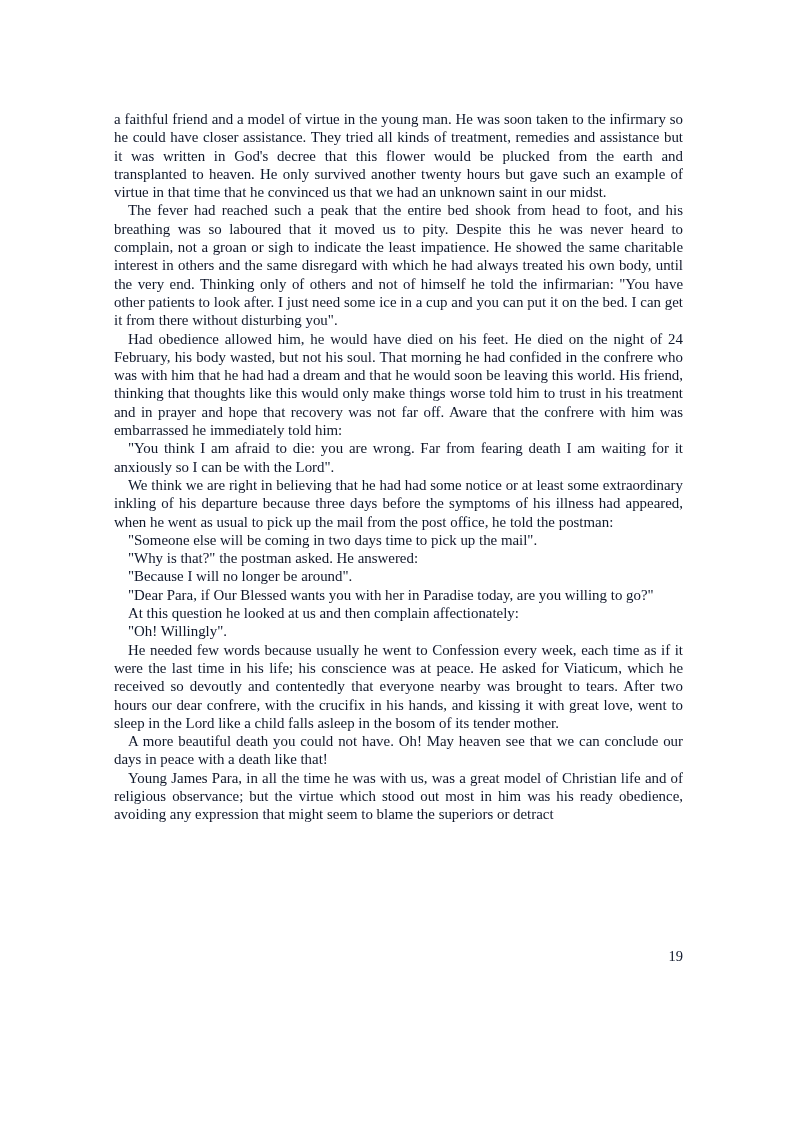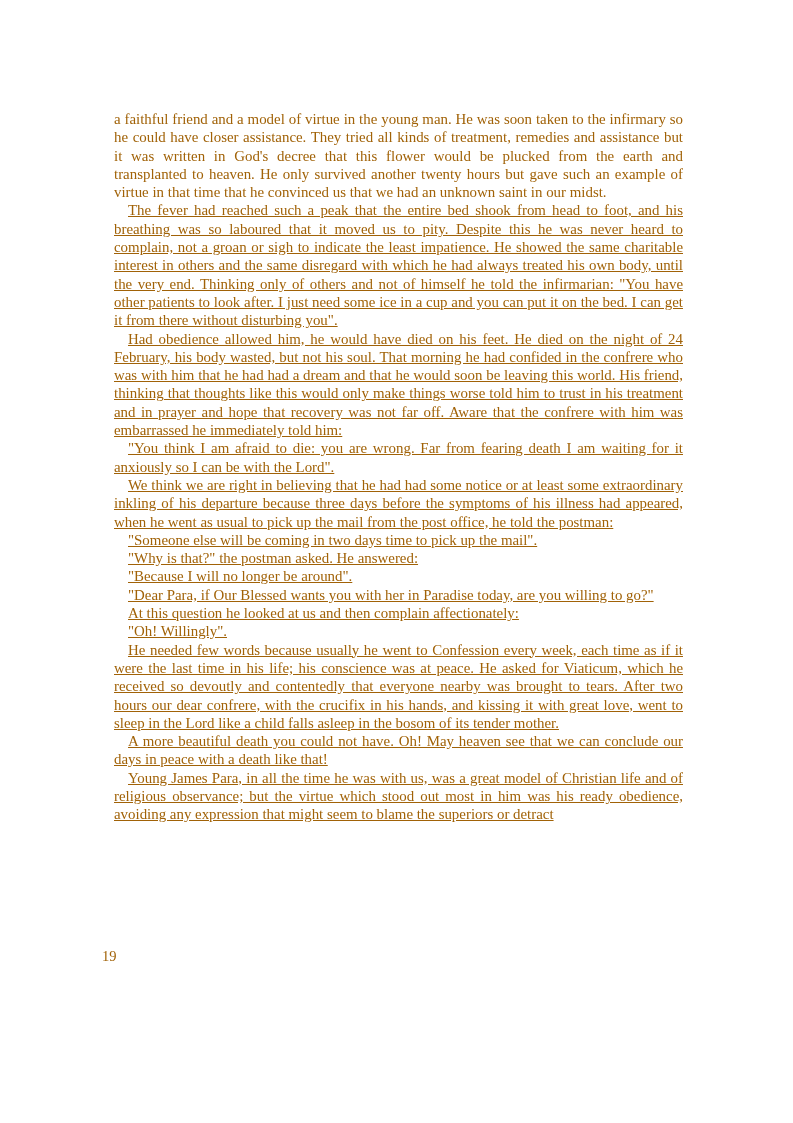--- a/index.html
+++ b/index.html
@@ -7,45 +7,44 @@
     padding: 0;
     background: #ffffff;
   }
   .page {
     position: relative;
     width: 793px;
     height: 1123px;
     background: #ffffff;
     overflow: hidden;
     font-family: "Liberation Serif", "DejaVu Serif", serif;
-    color: #a16207;
+    color: #0f172a;
   }
   .text-block {
     position: absolute;
     left: 114px;
     top: 110px;
     width: 569px;
     font-size: 14.9px;
     line-height: 18.3px;
     text-align: justify;
   }
   .text-block p {
     margin: 0;
     padding: 0;
   }
   .text-block p.indent {
     text-indent: 14px;
-    text-decoration: underline;
   }
   .page-number {
     position: absolute;
-    left: 102px;
+    left: 114px;
     top: 947px;
     width: 569px;
-    text-align: left;
+    text-align: right;
     font-size: 14.5px;
     line-height: 18px;
   }
 </style>
 </head>
 <body>
 
 <main class="page">
   <div class="text-block" id="paragraph-container">
       <p class="">a faithful friend and a model of virtue in the young man. He was soon taken to the infirmary so he could have closer assistance. They tried all kinds of treatment, remedies and assistance but it was written in God's decree that this flower would be plucked from the earth and transplanted to heaven. He only survived another twenty hours but gave such an example of virtue in that time that he convinced us that we had an unknown saint in our midst.</p>

